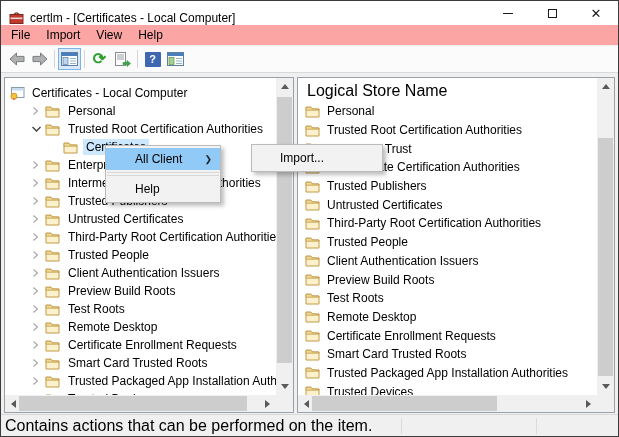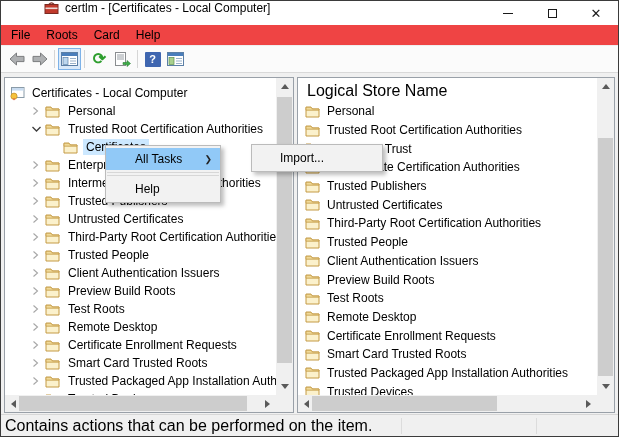--- a/index.html
+++ b/index.html
@@ -4,30 +4,30 @@
 <style>
   :root{
     --hl:#91C9F7; --sel:#CCE8FF; --chrome:#F0F0F0; --menubg:#F2F2F2;
     --folderfill:#FBF1CC; --foldertab:#F0D998; --folderedge:#C49A45;
     --togglebg:#D9E9F9; --toggleborder:#7DB2E8;
   }
   html,body{margin:0;padding:0;background:#DADADA;}
   *{box-sizing:border-box;font-family:"Liberation Sans",sans-serif;}
   .window{position:relative;width:619px;height:437px;background:#FFFFFF;border:1px solid #3B3B3B;overflow:hidden;}
   
-  .titlebar{height:24px;display:flex;align-items:flex-start;background:#FFFFFF;margin-left:35px;}
+  .titlebar{height:24px;display:flex;align-items:flex-end;background:#FFFFFF;}
   .titlebar .appicon{margin-left:8px;width:15px;height:14px;display:flex;align-items:center;}
   .titlebar .title{margin-left:6px;font-size:12px;color:#000;white-space:nowrap;}
   .wincontrols{margin-left:auto;display:flex;height:100%;}
   .winbtn{width:44px;height:100%;display:flex;align-items:center;justify-content:center;color:#1a1a1a;}
   .glyph-min{width:10px;height:1px;background:#1a1a1a;display:block;}
   .glyph-max{width:9px;height:9px;border:1px solid #1a1a1a;display:block;}
   .glyph-close{font-size:13px;line-height:1;color:#1a1a1a;}
   
-  .menubar{height:21px;display:flex;align-items:center;background:#ef4444;border-bottom:1px solid #EFEFEF;padding-left:2px;}
+  .menubar{height:21px;display:flex;align-items:center;background:#fca5a5;border-bottom:1px solid #EFEFEF;padding-left:2px;}
   .menuitem{font-size:12px;color:#000;padding:2px 8px;}
   
   .toolbar{height:27px;display:flex;align-items:center;background:#FBFBFB;border-bottom:1px solid #D9D9D9;padding-left:4px;}
   .tbtn{width:23px;height:22px;display:flex;align-items:center;justify-content:center;border:1px solid transparent;}
   .tbtn.toggled{background:var(--togglebg);border:1px solid var(--toggleborder);}
   .tsep{width:1px;height:18px;background:#D6D6D6;margin:0 3px;}
   .refresh-glyph{font-size:16px;line-height:1;color:#2E9E2E;font-weight:bold;}
   .help-glyph{width:16px;height:15px;background:#3F66B0;color:#fff;font-size:11px;font-weight:bold;display:flex;align-items:center;justify-content:center;border-radius:1px;}
   
   .workspace{position:relative;height:343px;background:var(--chrome);}
@@ -94,22 +94,22 @@
           <span class="glyph-max"></span>
         </div>
       <div class="winbtn">
           <span class="glyph-close">✕</span>
         </div>
     </div>
   </div>
 
   <div class="menubar">
     <span class="menuitem">File</span>
-    <span class="menuitem">Roots</span>
-    <span class="menuitem">Card</span>
+    <span class="menuitem">Import</span>
+    <span class="menuitem">View</span>
     <span class="menuitem">Help</span>
   </div>
 
   <div class="toolbar">
     <div class="tbtn">
       <svg width="18" height="14" viewBox="0 0 18 14">
           <path d="M8.5 1 L2 7 L8.5 13 L8.5 9.6 L16 9.6 L16 4.4 L8.5 4.4 Z" fill="#AEB0B2" stroke="#7B7D7F" stroke-width="1"></path>
         </svg>
     </div>
     <div class="tbtn">
@@ -597,21 +597,21 @@
         <div class="sb-arrow" style="margin-left:auto;">
             <span class="tri-right"></span>
           </div>
       </div>
       <div class="corner"></div>
     </div>
   </div>
 
   <div class="ctxmenu" id="ctxmenu">
       <div class="ctxitem hl">
-        <span>All Tasks</span>
+        <span>All Client</span>
         <span class="subarrow">❯</span>
       </div>
       <div class="ctxsep"></div>
       <div class="ctxsep"></div>
       <div class="ctxitem">
         <span>Help</span>
       </div>
     </div>
   <div class="submenu" id="submenu">
       <div class="ctxitem">

